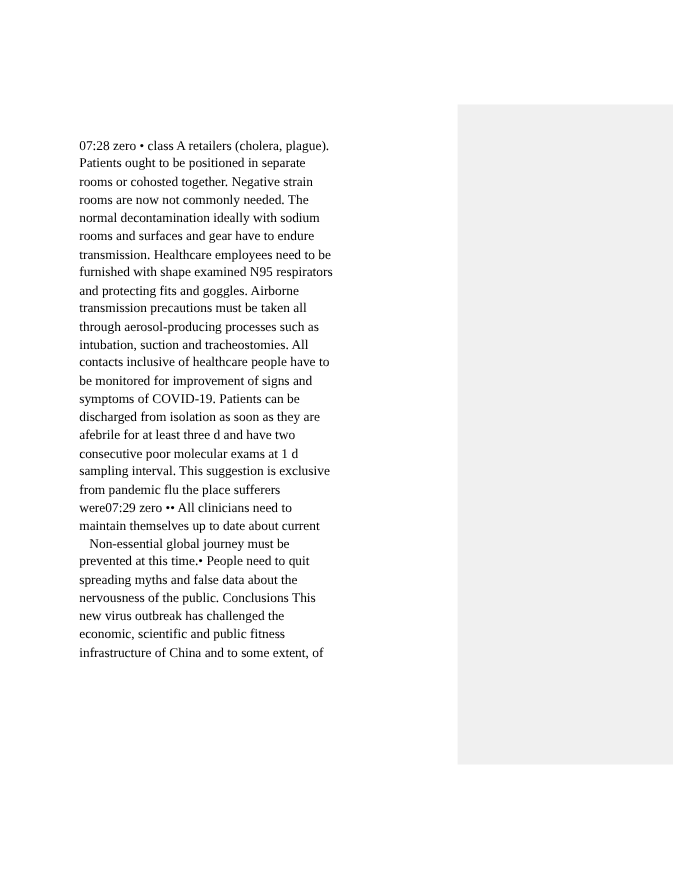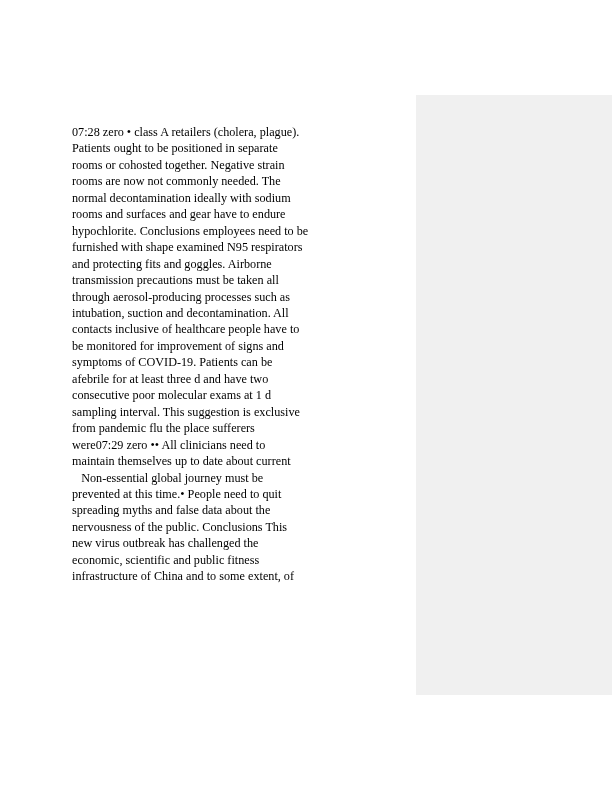--- a/index.html
+++ b/index.html
@@ -22,29 +22,30 @@
 <body>
 
 <div class="page">
   <div class="body-text">
     <span class="line">07:28 zero •  class A retailers (cholera, plague).</span>
     <span class="line">Patients ought to be positioned in separate</span>
     <span class="line">rooms or cohosted together. Negative strain</span>
     <span class="line">rooms are now not commonly needed.  The</span>
     <span class="line">normal decontamination ideally with sodium</span>
     <span class="line">rooms and surfaces and gear have to endure</span>
-    <span class="line">hypochlorite. Conclusions employees need to be</span>
+    <span class="line">transmission. Healthcare employees need to be</span>
     <span class="line">furnished with shape examined N95 respirators</span>
     <span class="line">and protecting fits and goggles. Airborne</span>
     <span class="line">transmission precautions must be taken all</span>
     <span class="line">through aerosol-producing processes such as</span>
-    <span class="line">intubation, suction and decontamination. All</span>
+    <span class="line">intubation, suction and tracheostomies. All</span>
     <span class="line">contacts inclusive of healthcare people have to</span>
     <span class="line">be monitored for improvement of signs and</span>
     <span class="line">symptoms of COVID-19. Patients can be</span>
+    <span class="line">discharged from isolation as soon as they are</span>
     <span class="line">afebrile for at least three d and have two</span>
     <span class="line">consecutive poor molecular exams at 1 d</span>
     <span class="line">sampling interval. This suggestion is exclusive</span>
     <span class="line">from pandemic flu the place sufferers</span>
     <span class="line">were07:29 zero ••  All clinicians need to</span>
     <span class="line">maintain themselves up to date about current</span>
     <span class="line" style="white-space: pre;">   Non-essential global journey must be</span>
     <span class="line">prevented at this time.•  People need to quit</span>
     <span class="line">spreading myths and false data about the</span>
     <span class="line">nervousness of the public. Conclusions This</span>

